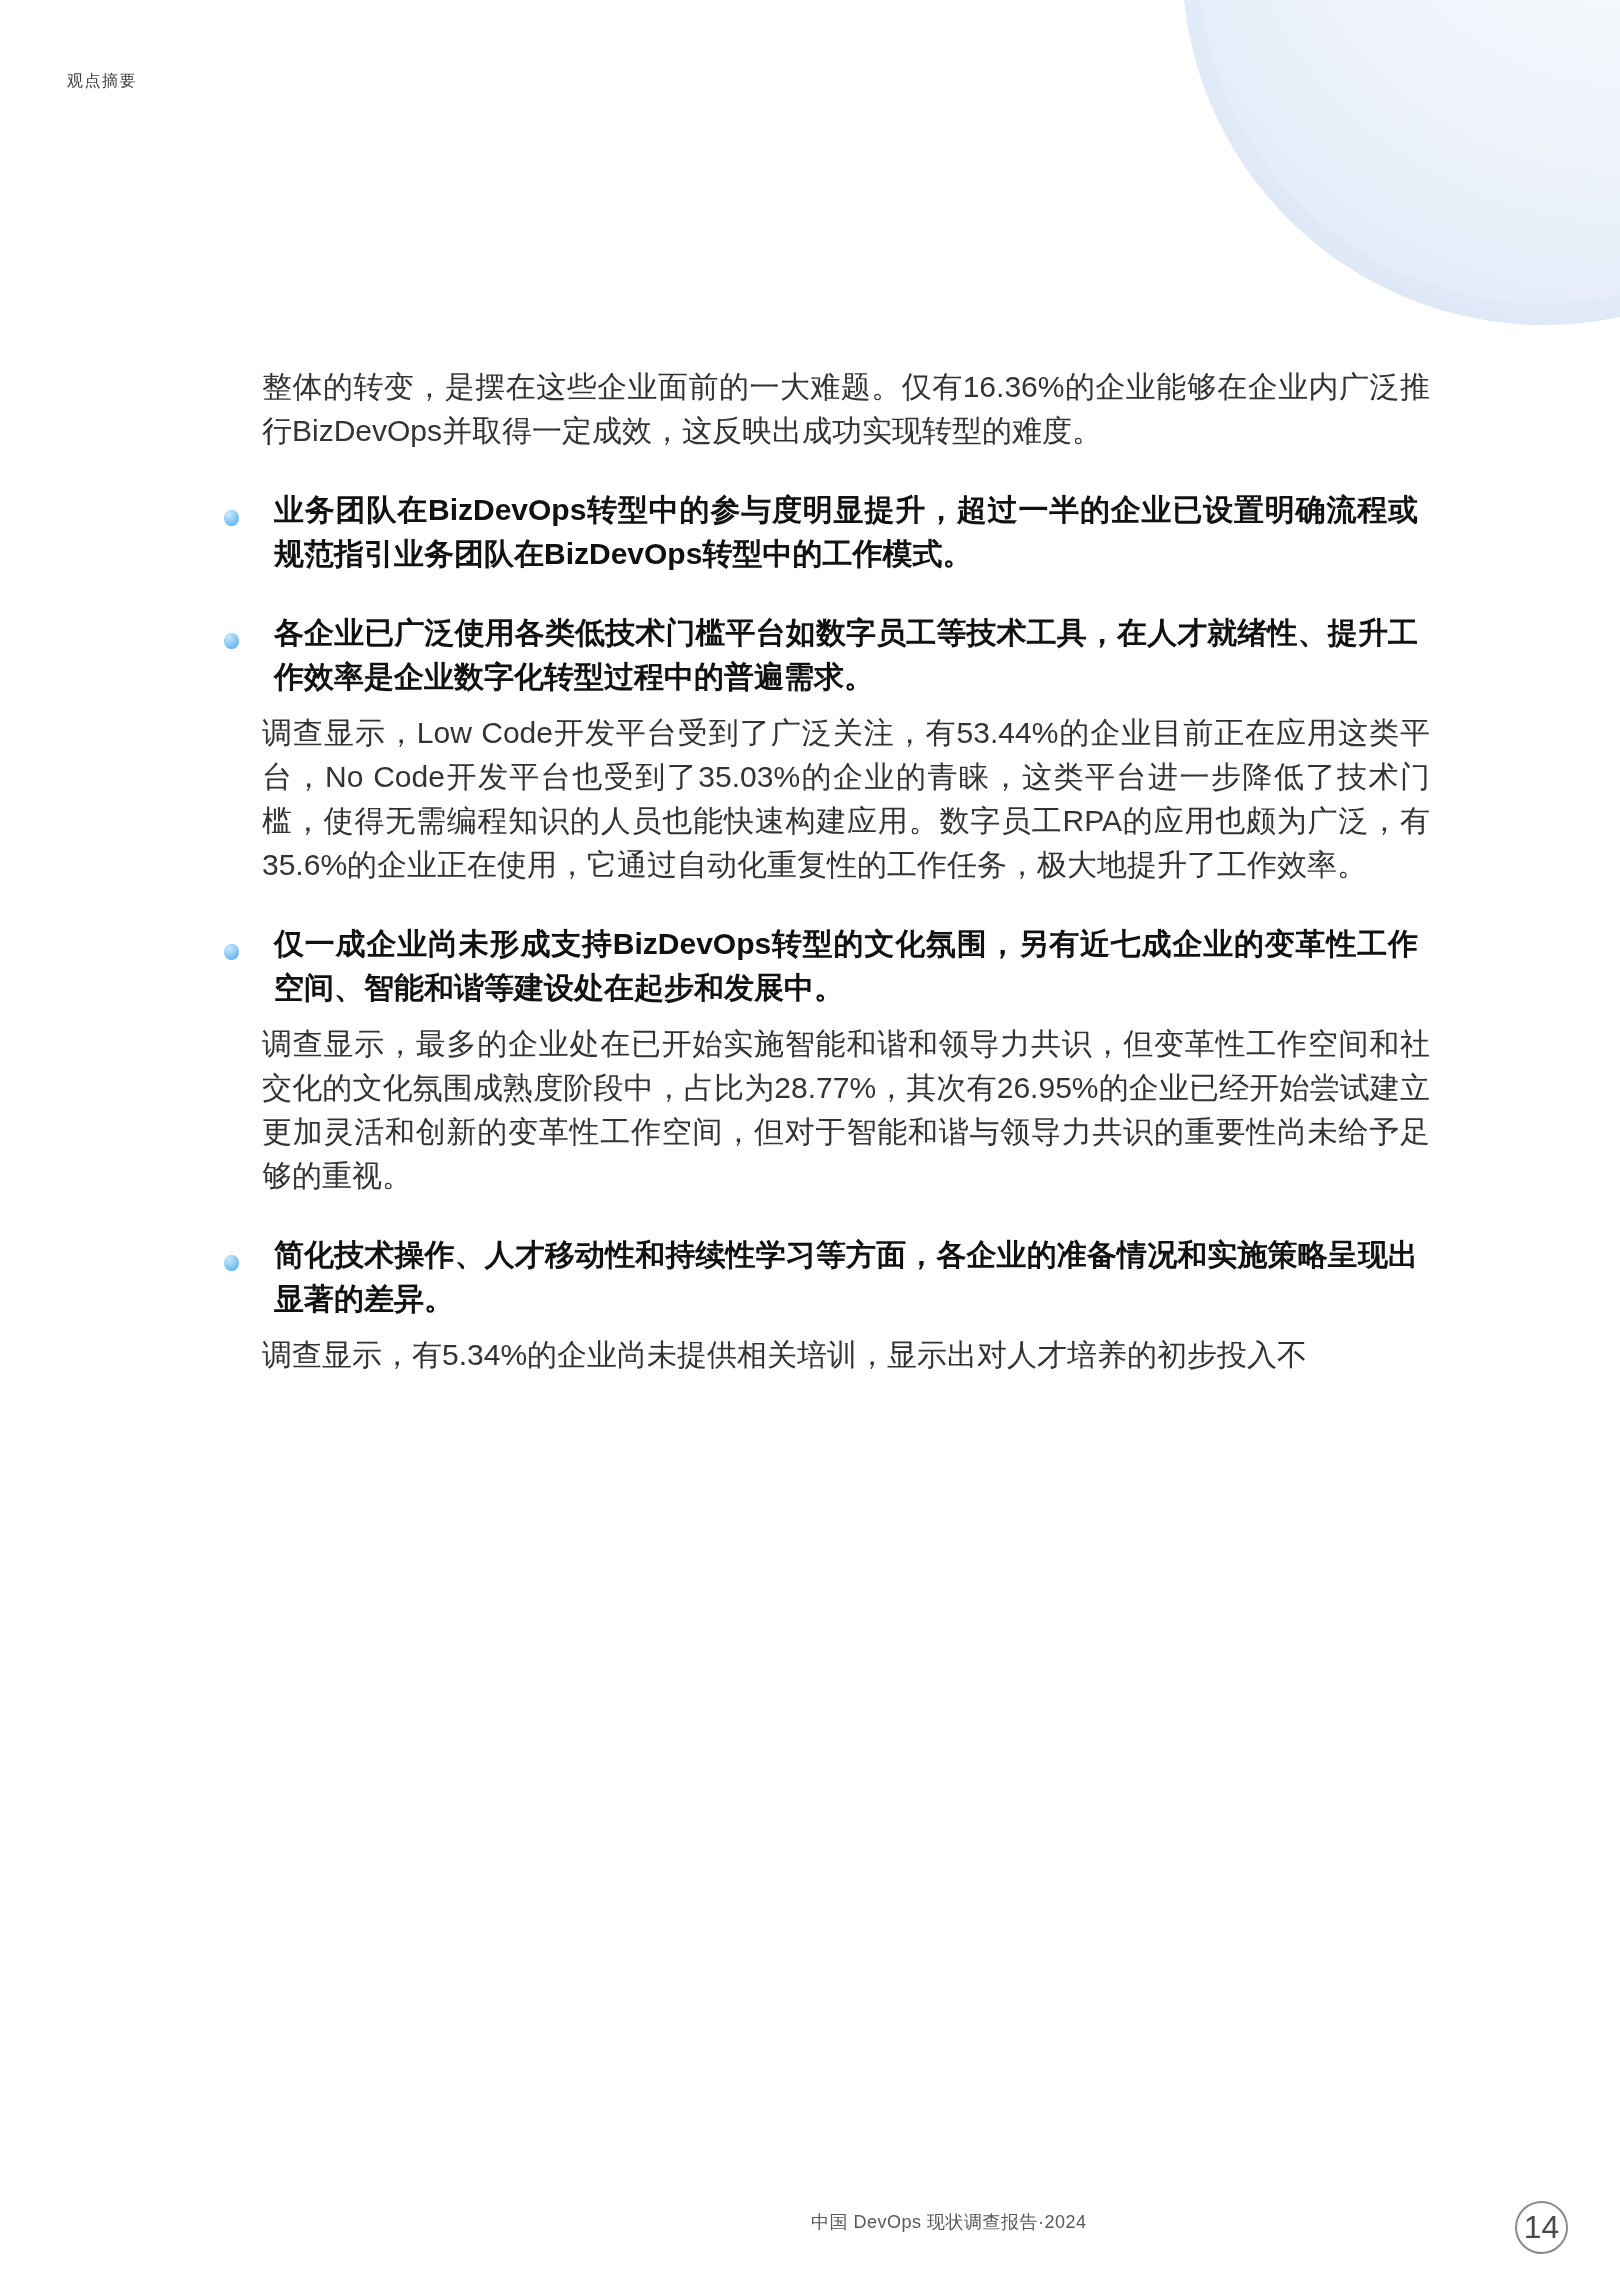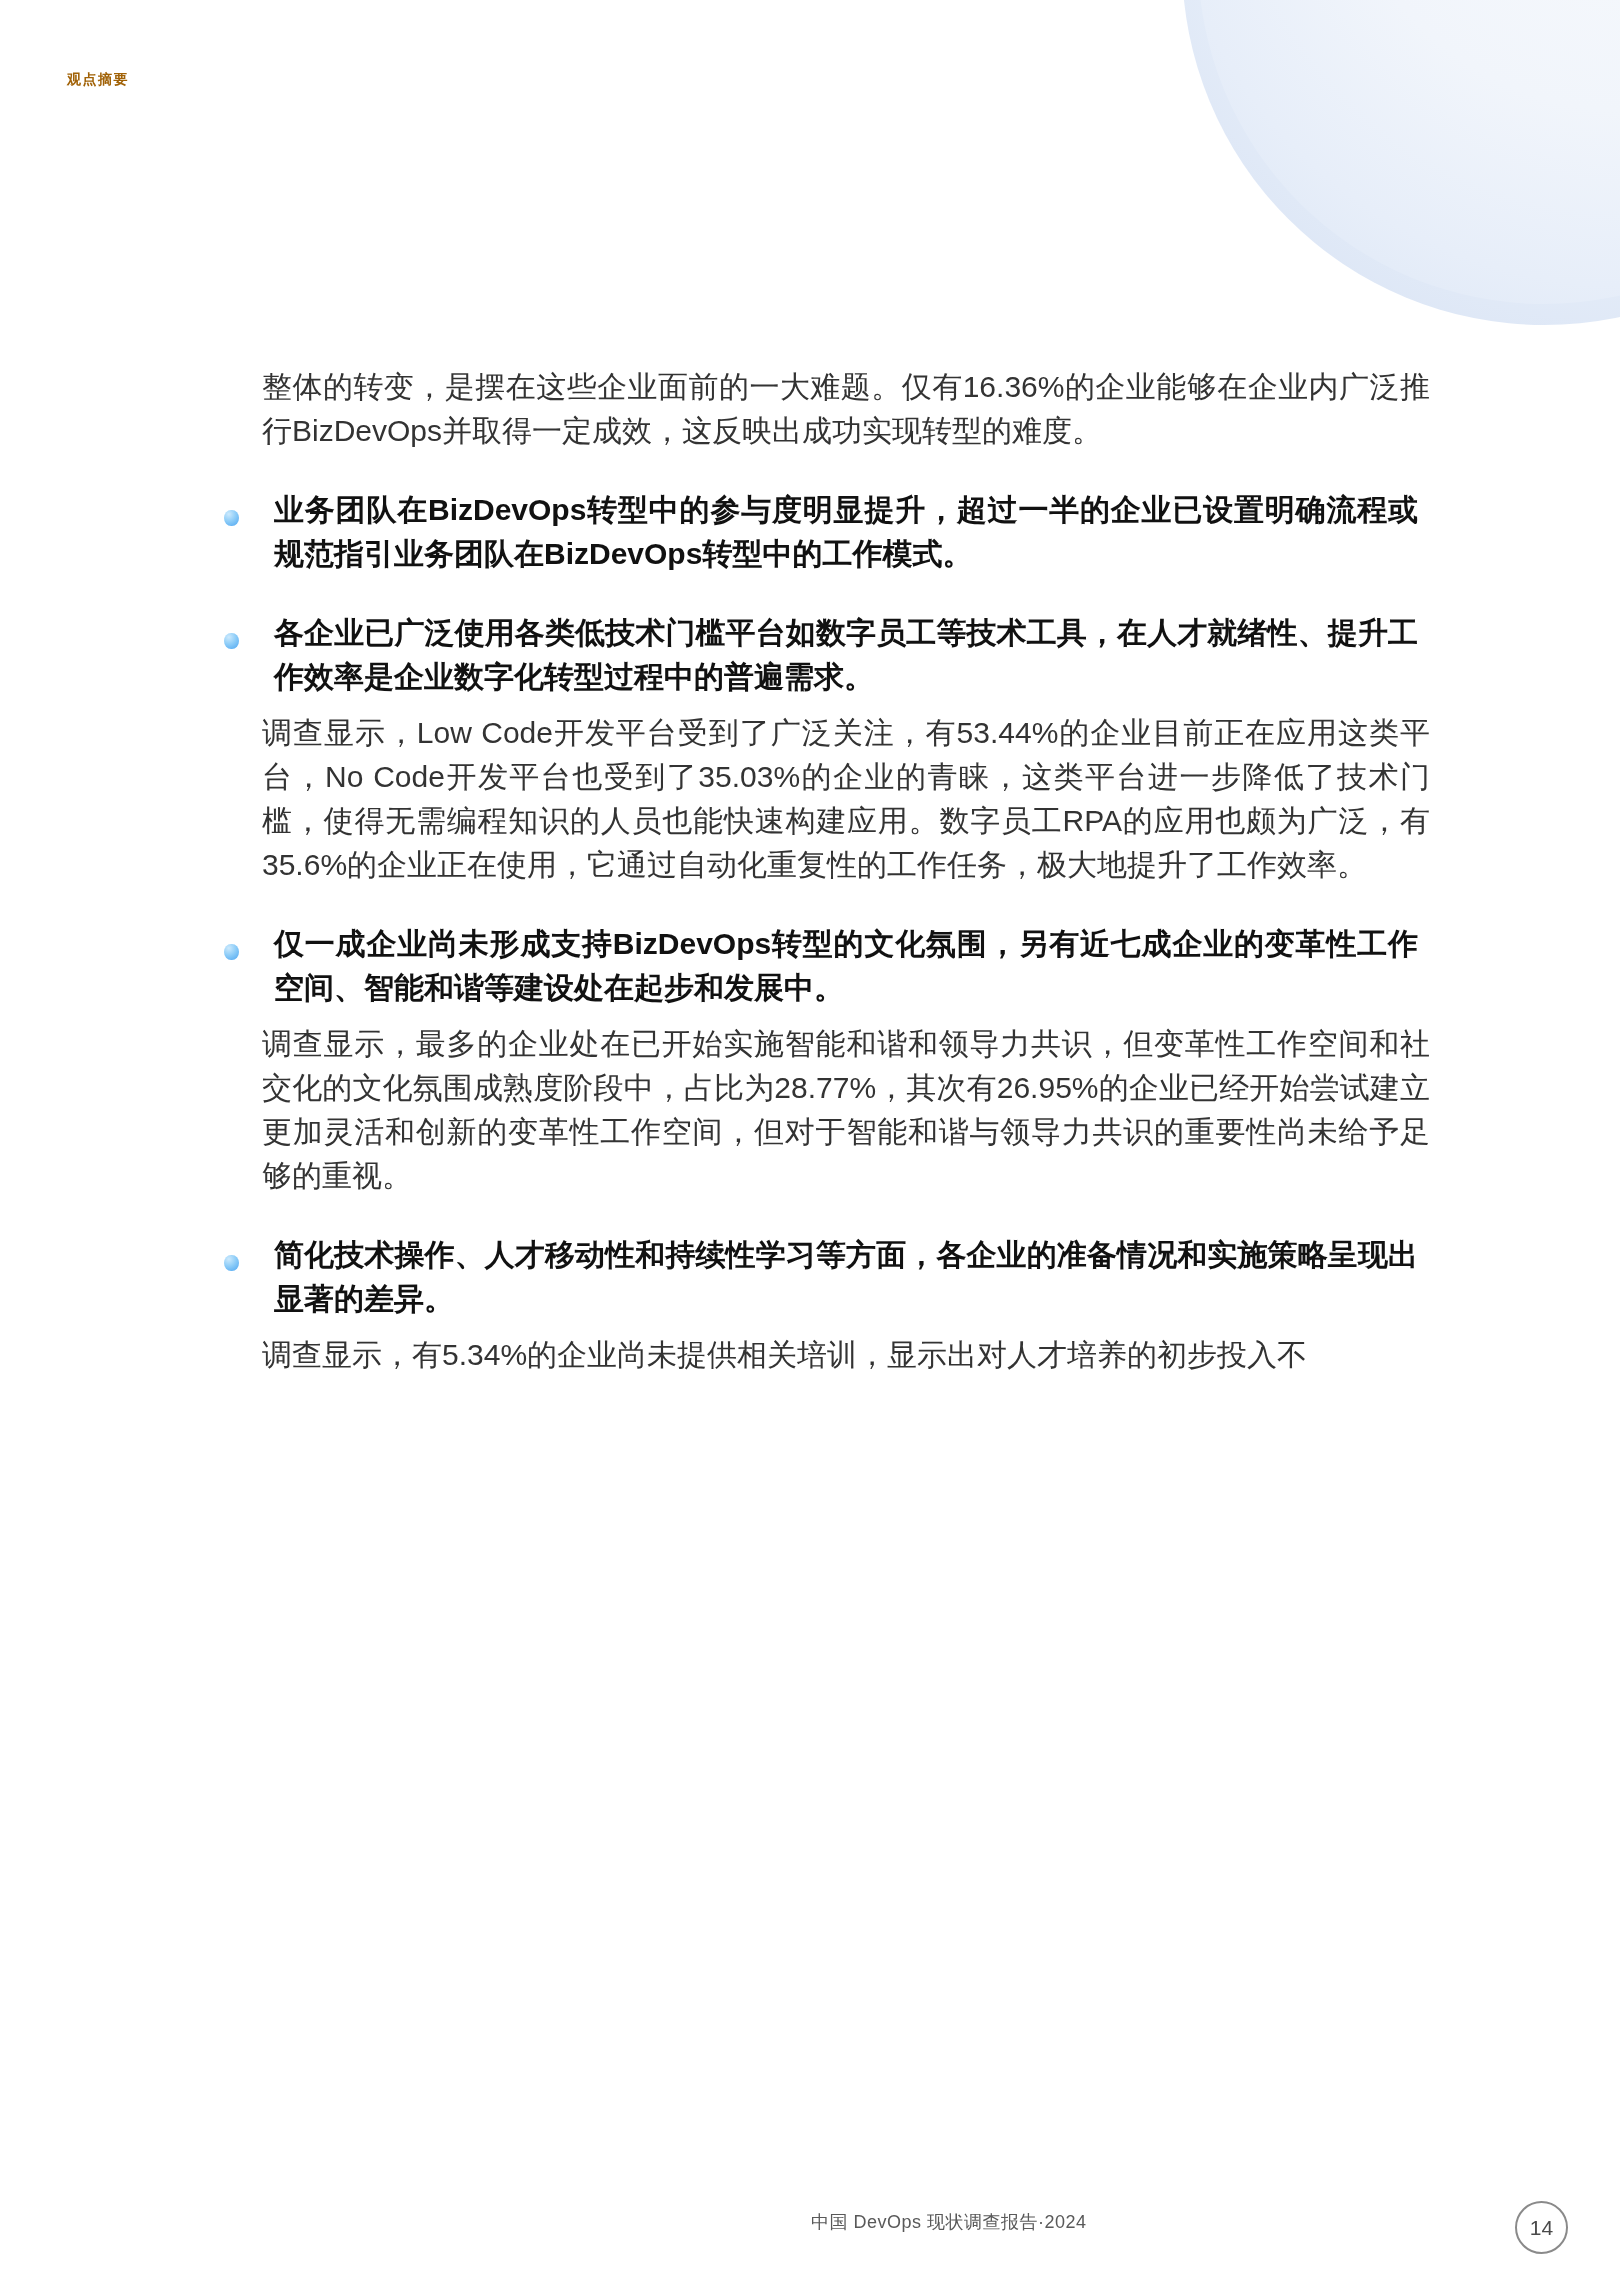--- a/index.html
+++ b/index.html
@@ -23,24 +23,24 @@
     position: absolute;
     left: 1198px; top: -388px;
     width: 692px; height: 692px;
     border-radius: 50%;
     background: radial-gradient(circle at 62% 30%, #f8fafd 0%, #f1f5fb 45%, #e7eef9 72%, #dde7f6 92%, #d9e3f4 100%);
   }
 
   .page-header {
     position: absolute;
     left: 67px; top: 71px;
-    font-size: 14px;
+    font-size: 16px;
     letter-spacing: 1.5px;
-    font-weight: 700;
-    color: #a16207;
+    font-weight: 400;
+    color: #404040;
   }
 
   .content {
     position: absolute;
     left: 262px; top: 365px;
     width: 1168px;
     font-size: 30px;
     line-height: 44px;
     color: #333333;
     text-align: justify;
@@ -70,21 +70,21 @@
     letter-spacing: 0.5px;
   }
   .page-badge {
     position: absolute;
     left: 1515px; top: 2201px;
     width: 53px; height: 53px;
     border: 2px solid #8a8a8a;
     border-radius: 50%;
     box-sizing: border-box;
     display: flex; align-items: center; justify-content: center;
-    font-size: 21px;
+    font-size: 32px;
     color: #4a4a4a;
   }
 </style>
 </head>
 <body>
 
 <div class="decor-outer"></div>
 <div class="decor-inner"></div>
 
 <div class="page-header">观点摘要</div>

